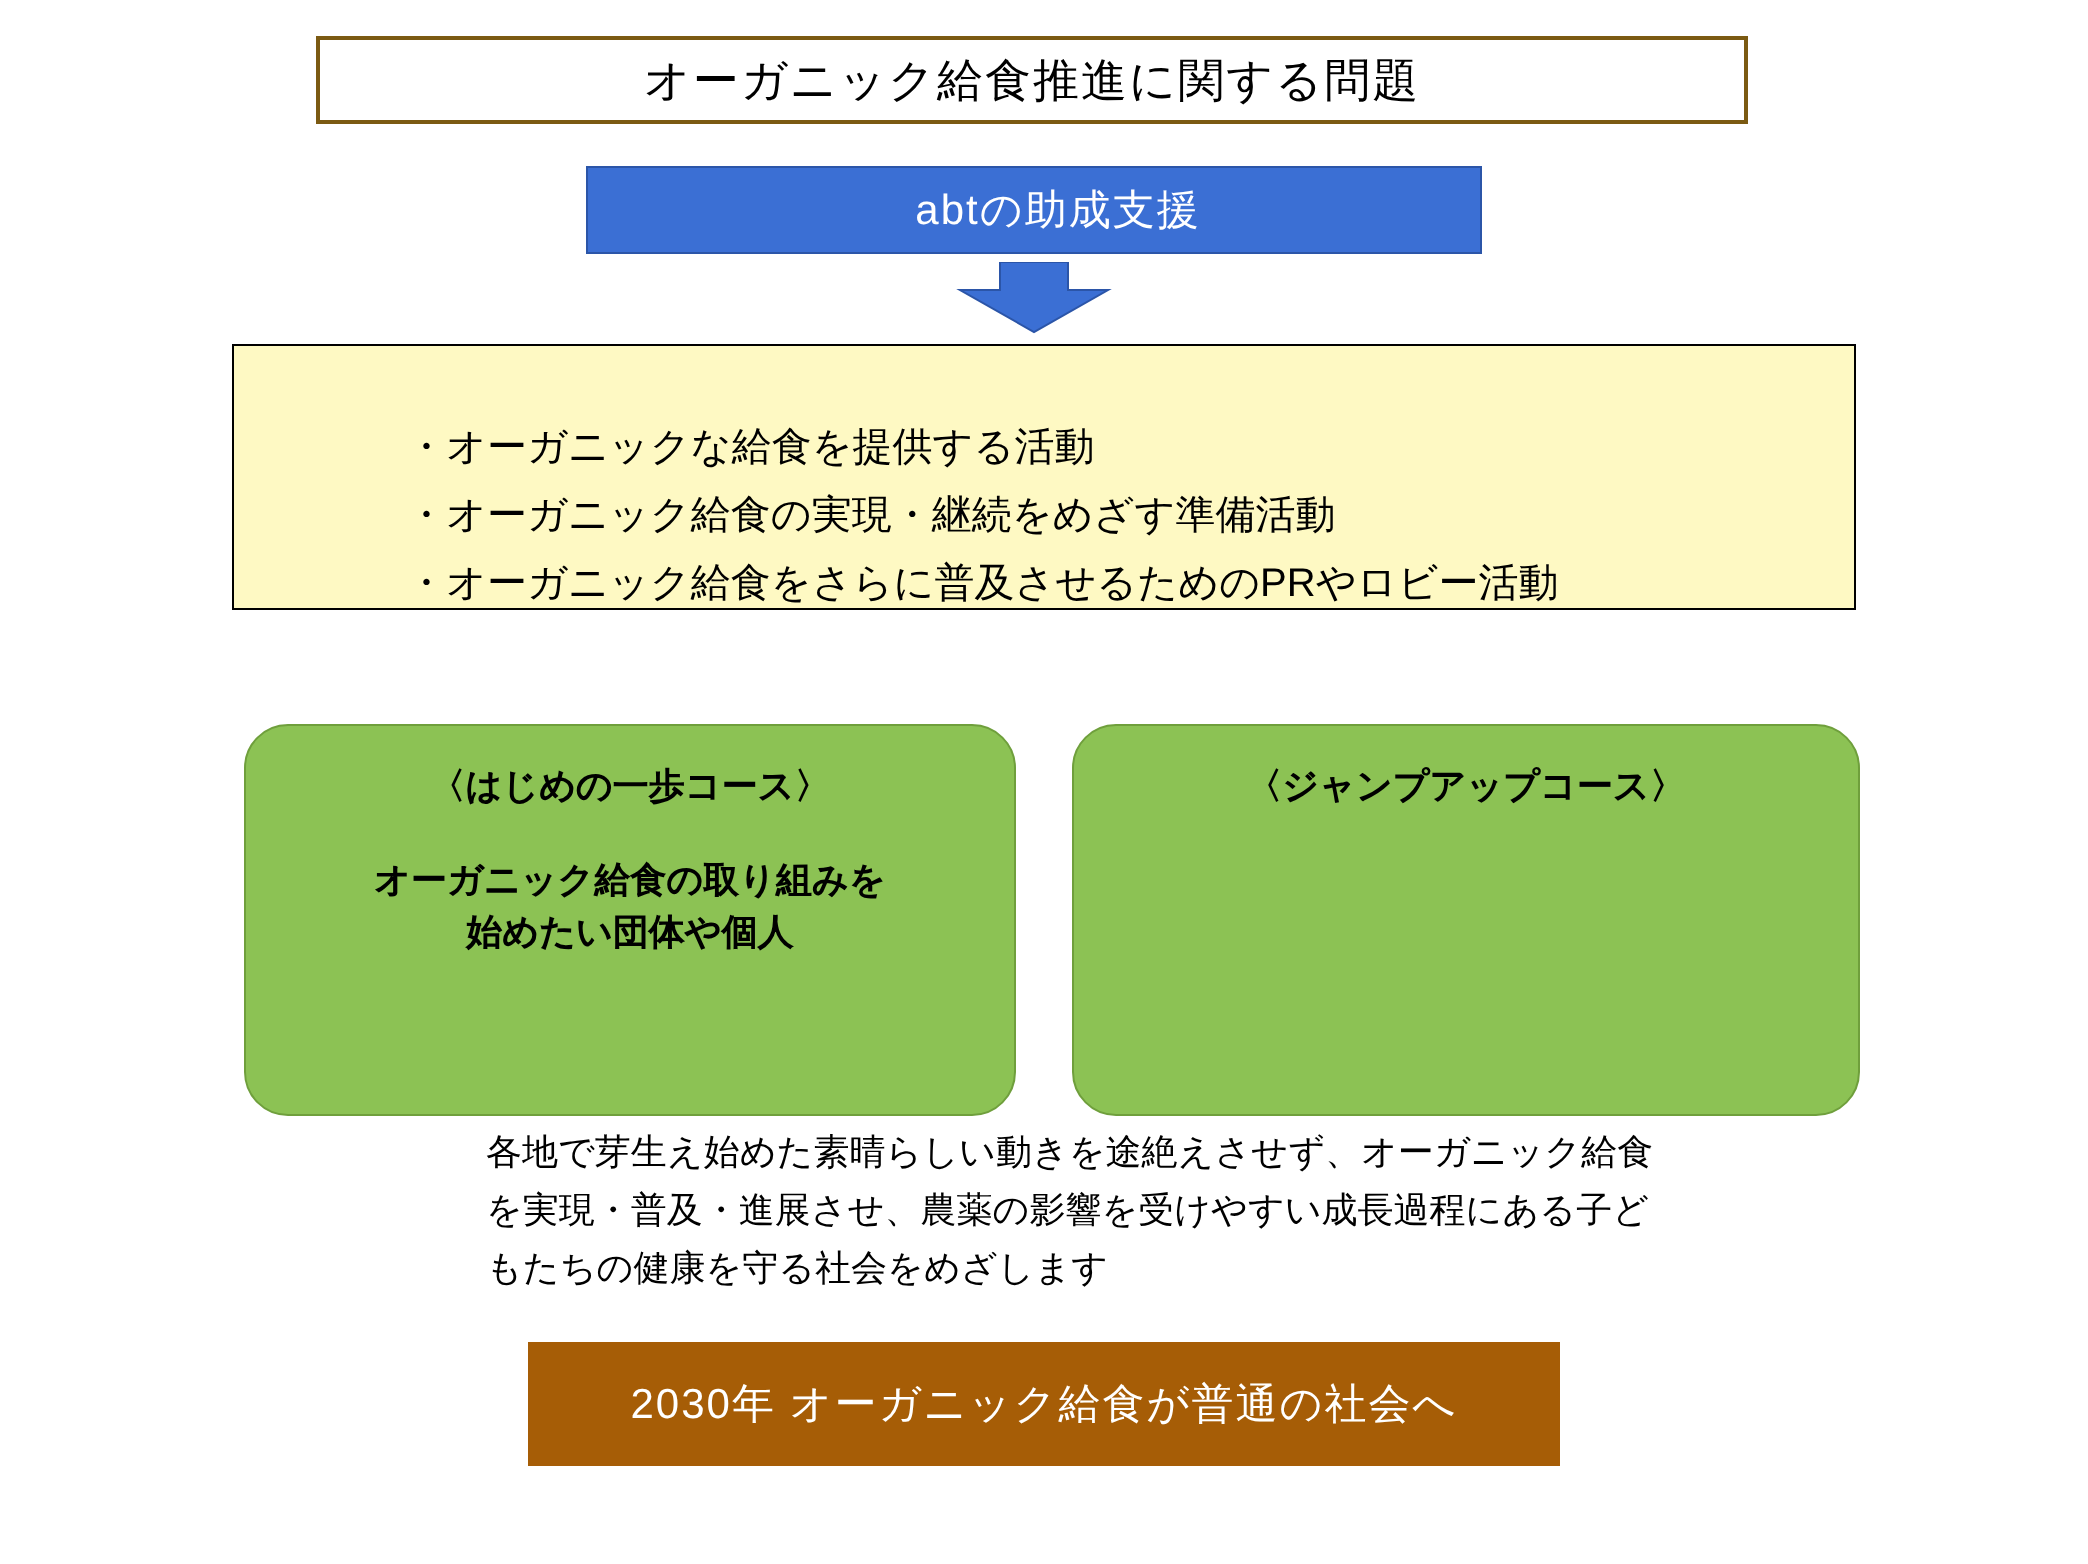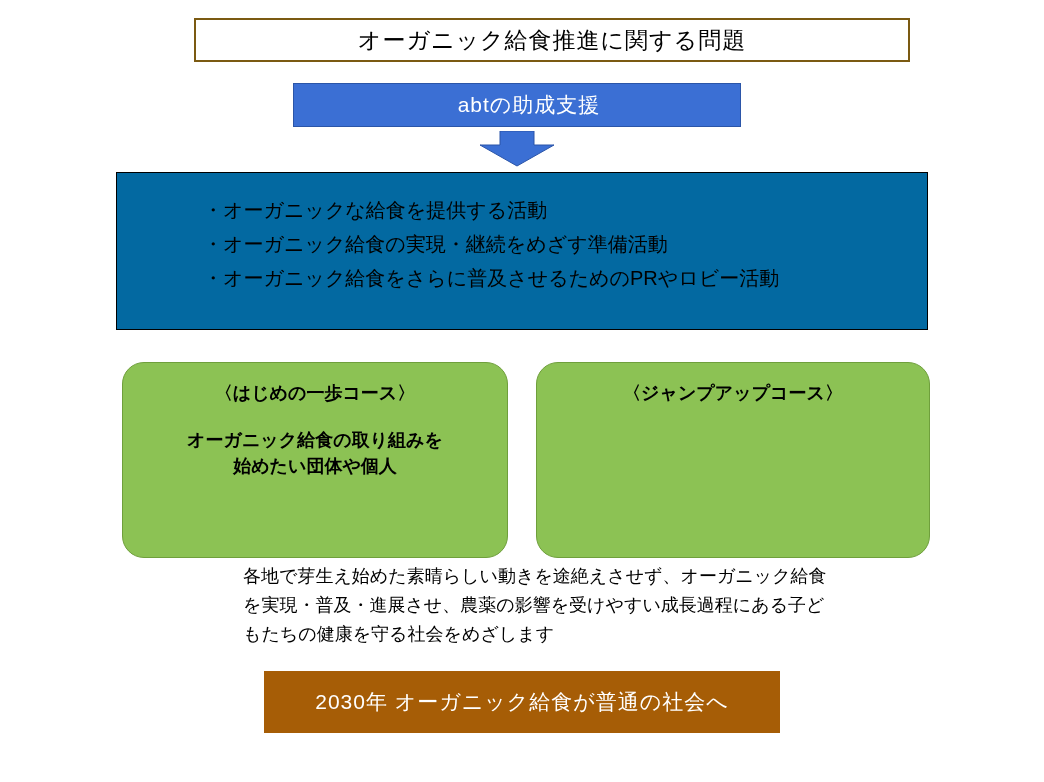--- a/index.html
+++ b/index.html
@@ -22,21 +22,20 @@
     left: 158px;
     top: 18px;
     width: 716px;
     height: 44px;
     border: 2px solid #7b5a12;
     background: #ffffff;
     display: flex;
     align-items: center;
     justify-content: center;
     box-sizing: border-box;
-    margin-left: 36px;
   }
   .title-box .label {
     font-size: 23px;
     letter-spacing: 1px;
     color: #000;
   }
 
   
   .grant-bar {
     position: absolute;
@@ -66,25 +65,25 @@
     width: 78px;
     height: 36px;
   }
 
   
   .activities-box {
     position: absolute;
     left: 116px;
     top: 172px;
     width: 812px;
-    height: 158px;
-    background: #0369a1;
+    height: 133px;
+    background: #fef9c3;
     border: 1px solid #000000;
     box-sizing: border-box;
-    padding: 20px 0 0 86px;
+    padding: 34px 0 0 86px;
   }
   .activities-box .line {
     font-size: 20px;
     line-height: 34px;
     color: #000;
     white-space: nowrap;
   }
 
   
   .course-box {

